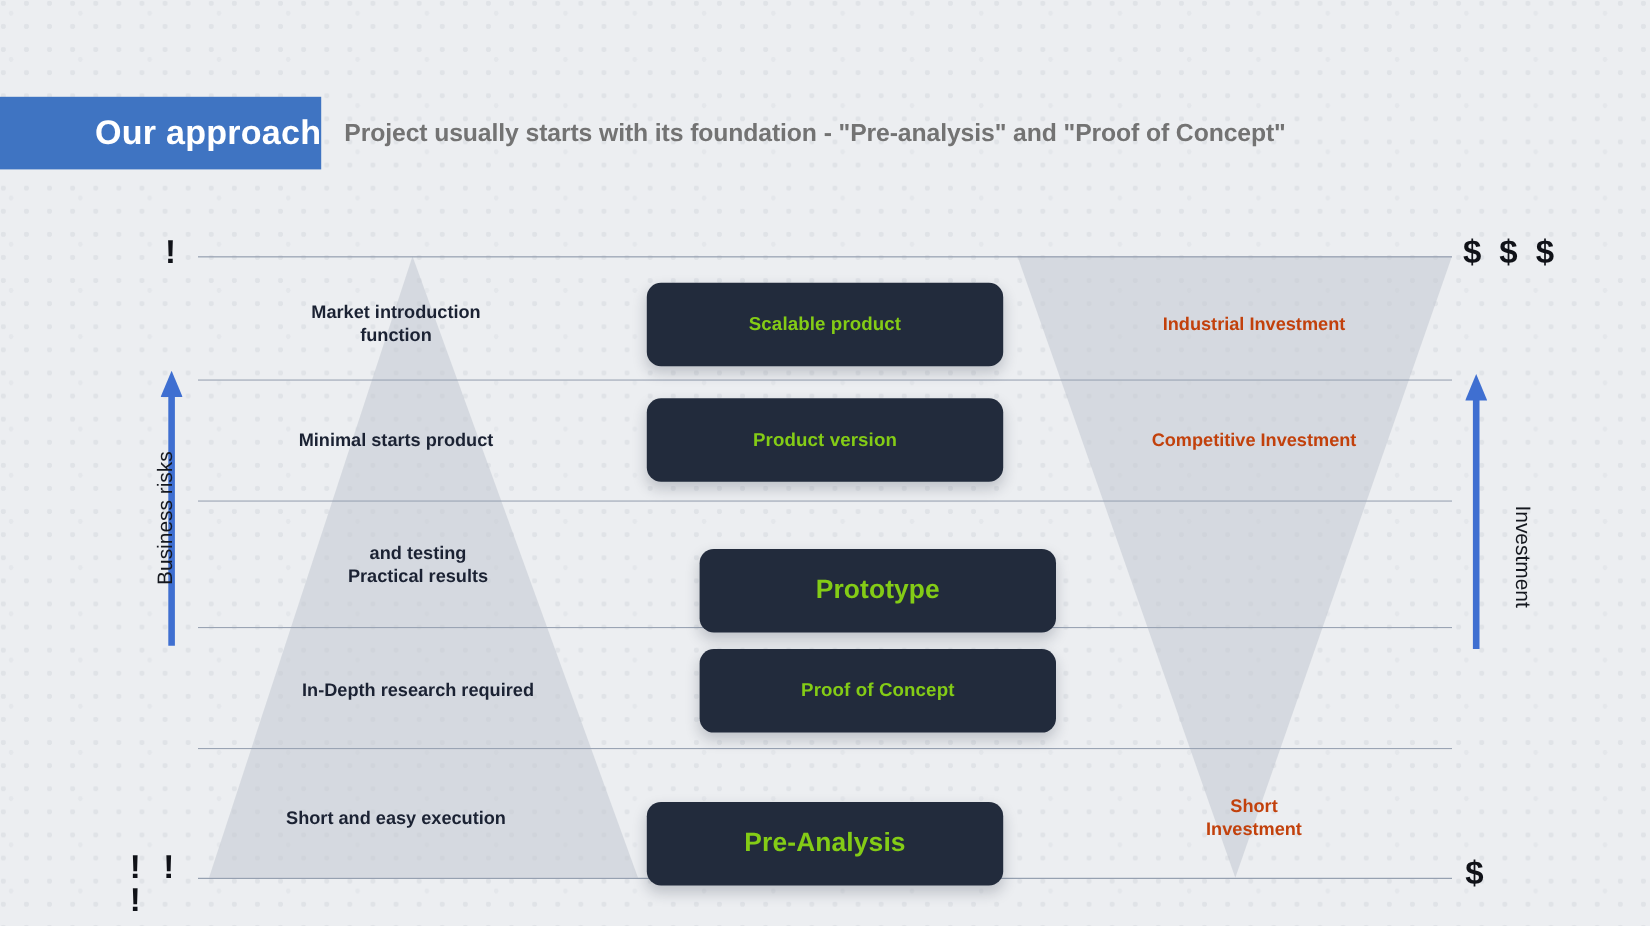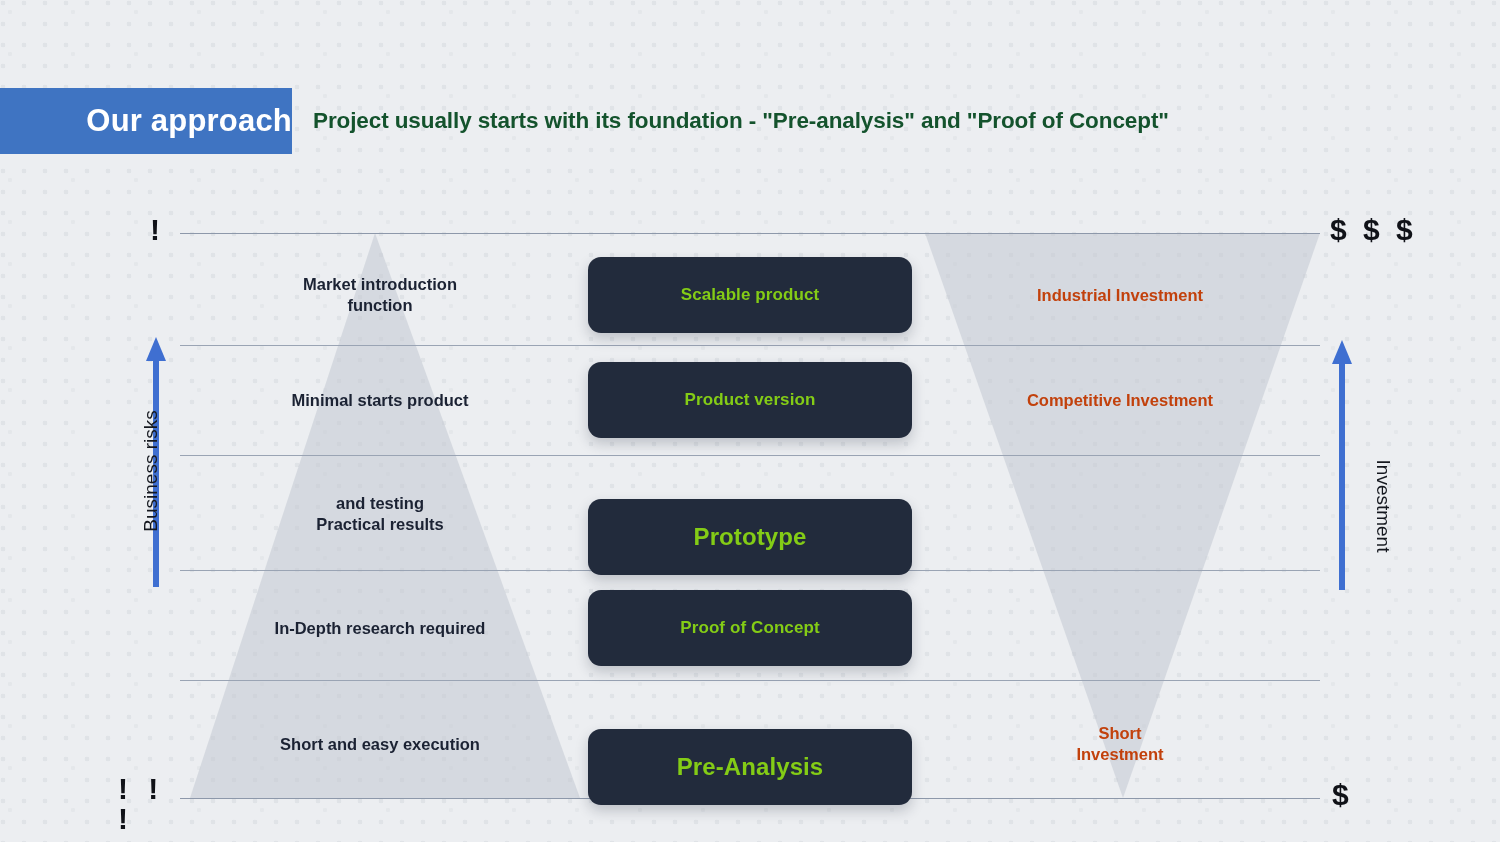--- a/index.html
+++ b/index.html
@@ -55,21 +55,21 @@
     color: #ffffff;
     font-size: 31px;
     font-weight: bold;
     letter-spacing: 0.2px;
   }
   #header-subtitle {
     flex: 1;
     display: flex;
     align-items: center;
     padding-left: 21px;
-    color: #14532d;
+    color: #737373;
     font-size: 22.5px;
     font-weight: bold;
     letter-spacing: -0.1px;
   }
 
   
   #diagram {
     position: absolute;
     left: 0; top: 0;
     width: 1500px; height: 842px;
@@ -91,20 +91,21 @@
   .divider.strong { background: #8d98aa; }
 
   
   .row {
     position: absolute;
     left: 180px;
     width: 1140px;
     z-index: 10;
     display: flex;
     align-items: center;
+    gap: 48px;
   }
   .col-left {
     width: 400px;
     text-align: center;
     color: #1b2233;
     font-size: 16.5px;
     font-weight: bold;
     line-height: 1.25;
   }
   .col-center {

